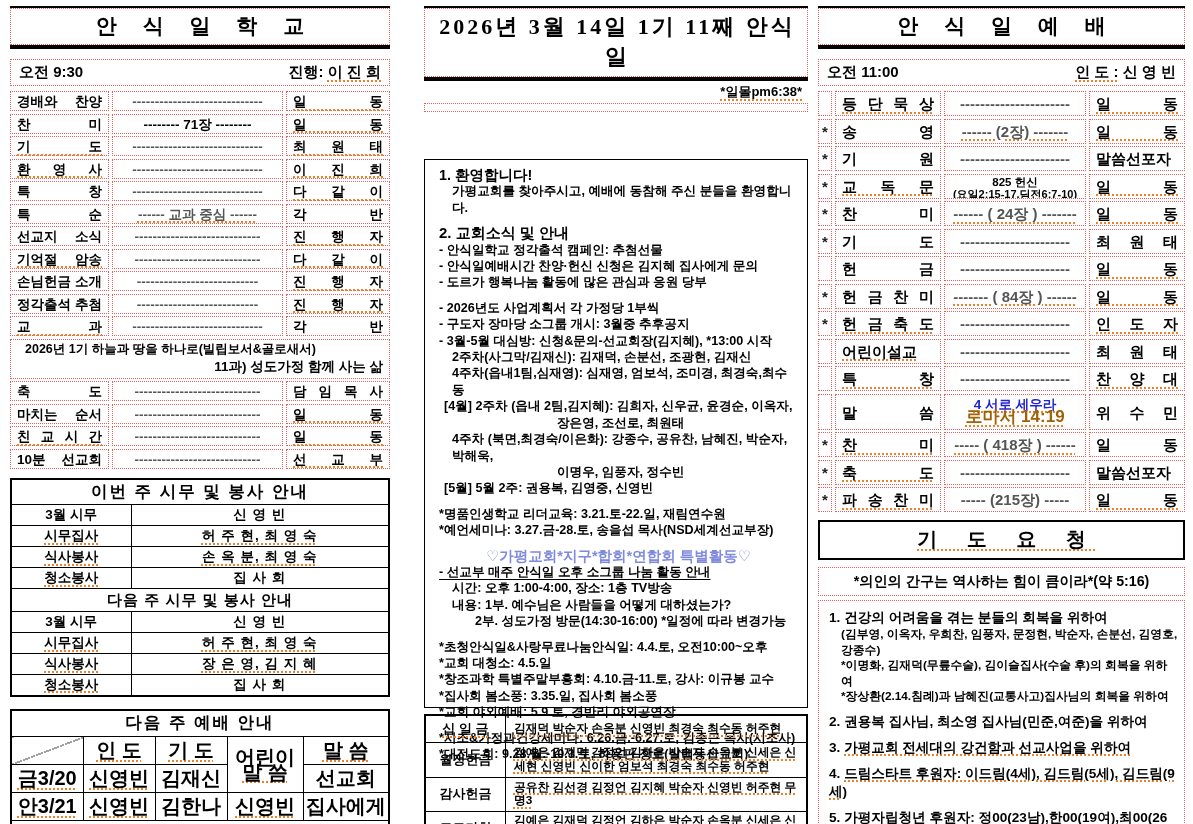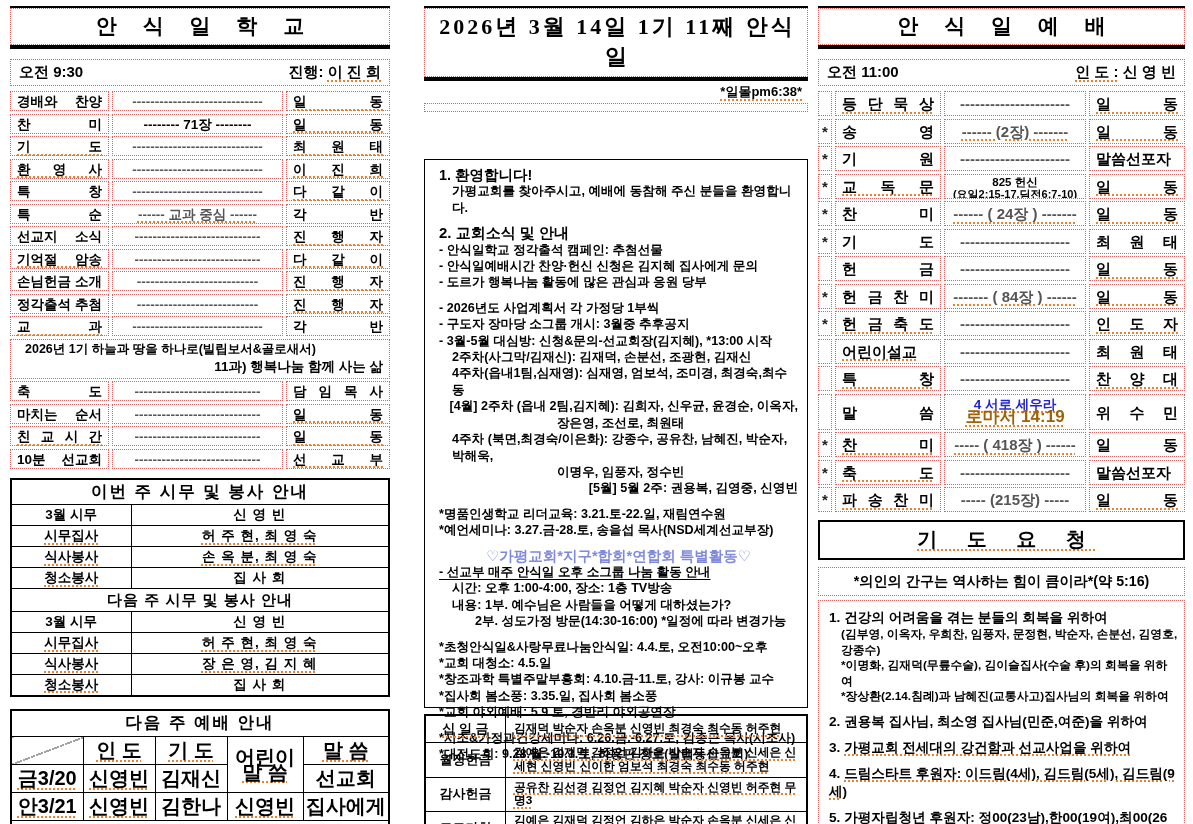--- a/index.html
+++ b/index.html
@@ -99,21 +99,21 @@
   
   .sunset{text-align:right;font-size:13px;font-weight:700;padding:2px 6px 0 0;height:20px;}
   .strip{border:1px dotted var(--red);height:9px;margin:2px 0 4px;}
   .mainbox{border:1.8px solid #000;padding:7px 9px 6px 14px;height:549px;margin-top:47px;}
   .mainbox div{font-size:12.6px;line-height:16.4px;font-weight:600;}
   .mainbox .b{font-weight:700;}
   .mainbox .h1{font-size:14.5px;font-weight:800;}
   .mainbox .h2{font-size:15px;font-weight:800;}
   .mainbox .mt{margin-top:9px;}
   .mainbox .i1{padding-left:13px;}
-  .mainbox .i2{padding-left:5px;text-align:right;}
+  .mainbox .i2{padding-left:5px;}
   .mainbox .i3{padding-left:118px;}
   .mainbox .i4{padding-left:36px;}
   .mainbox .ctr{text-align:center;}
   .mainbox .lav{color:var(--lav);font-weight:800;font-size:14.5px;}
   .mainbox .ul{text-decoration:underline;text-underline-offset:3px;}
 
   .offer{margin-top:6px;}
   .offer td{font-size:11.8px;line-height:13.5px;font-weight:600;padding:1px 8px;}
   .offer .ol{width:80px;font-size:13px;font-weight:700;}
   .offer .ov{text-align:left;}
@@ -193,21 +193,21 @@
       <div class="cell nm sq">진 행 자</div>
     </div>
   <div class="prow lrow">
       <div class="cell lab sq">교 과</div>
       <div class="cell mid">-----------------------------</div>
       <div class="cell nm">각 반</div>
     </div>
 
   <div class="lesson">
     <div class="l1">2026년 1기  하늘과 땅을 하나로(빌립보서&amp;골로새서)</div>
-    <div class="l2">11과) 행복나눔 함께 사는 삶</div>
+    <div class="l2">11과) 성도가정 함께 사는 삶</div>
   </div>
 
   <div class="prow lrow">
       <div class="cell lab">축 도</div>
       <div class="cell mid">----------------------------</div>
       <div class="cell nm">담 임 목 사</div>
     </div>
   <div class="prow lrow">
       <div class="cell lab">마치는 순서</div>
       <div class="cell mid">----------------------------</div>

